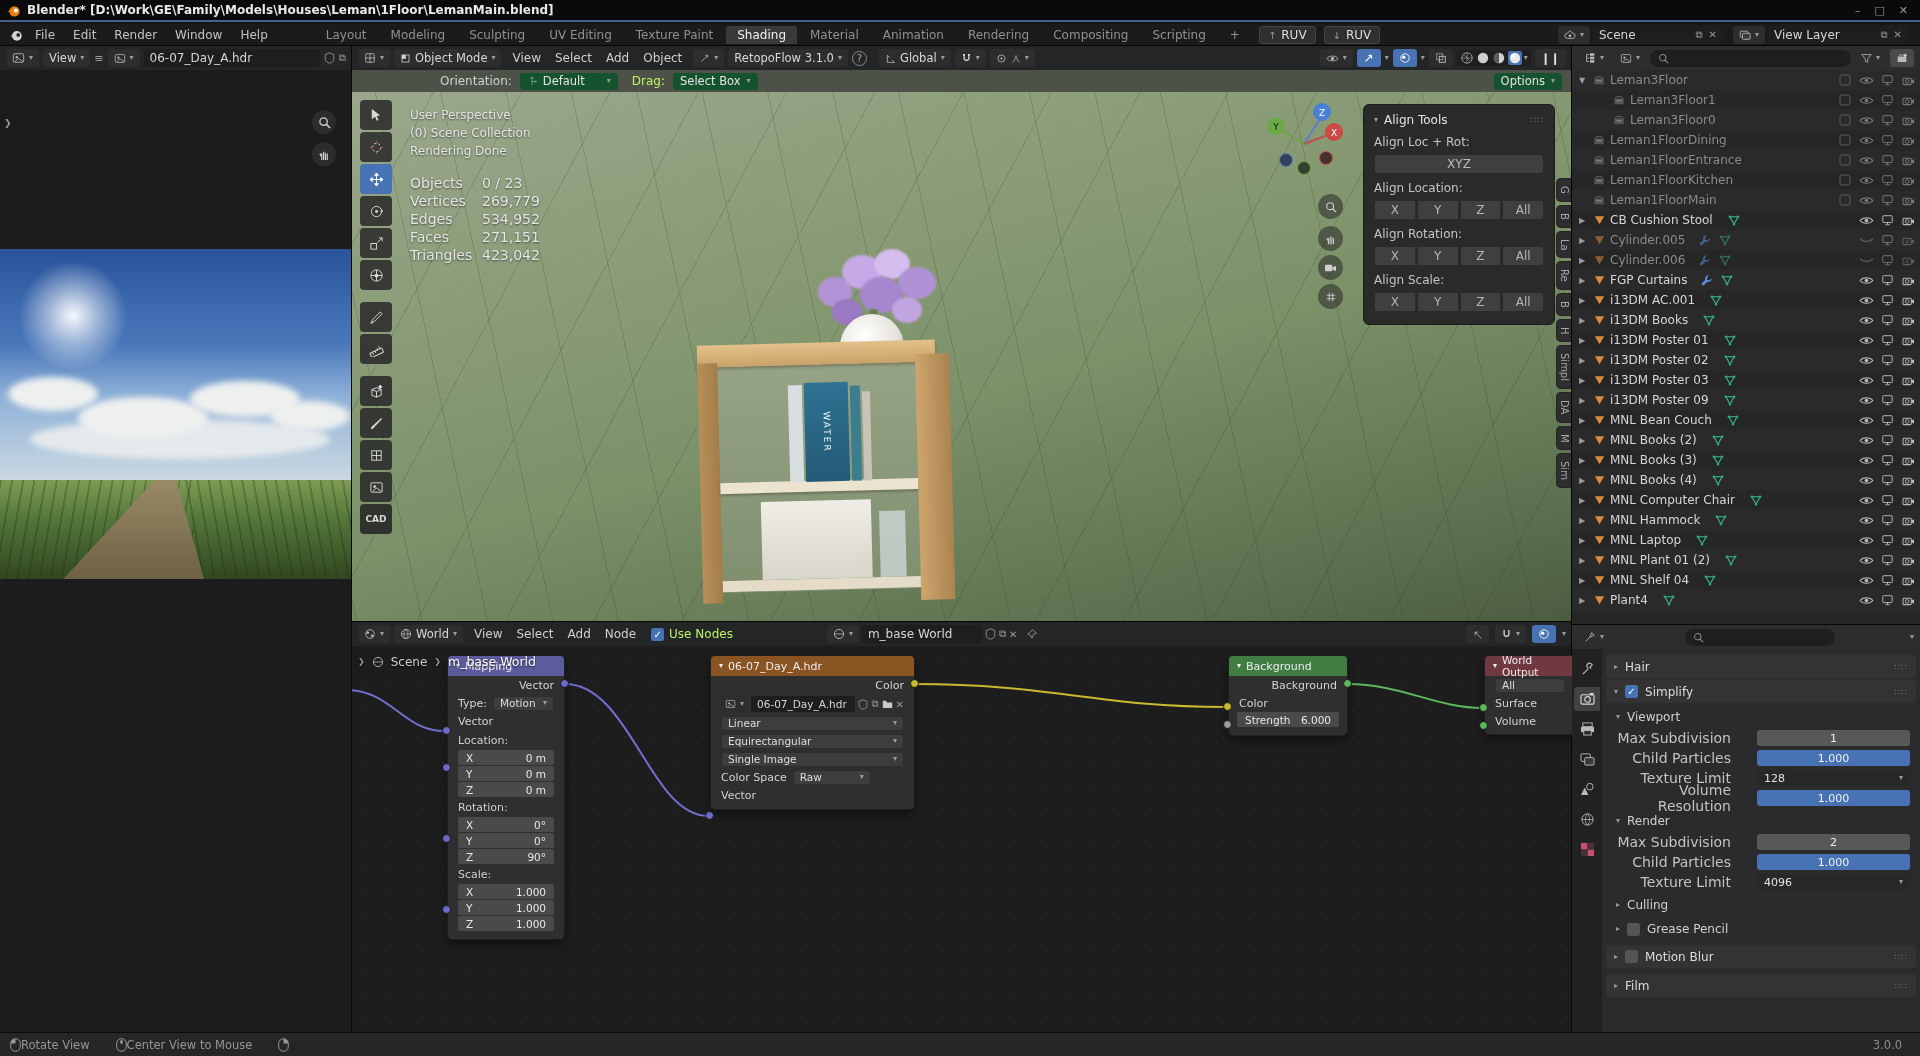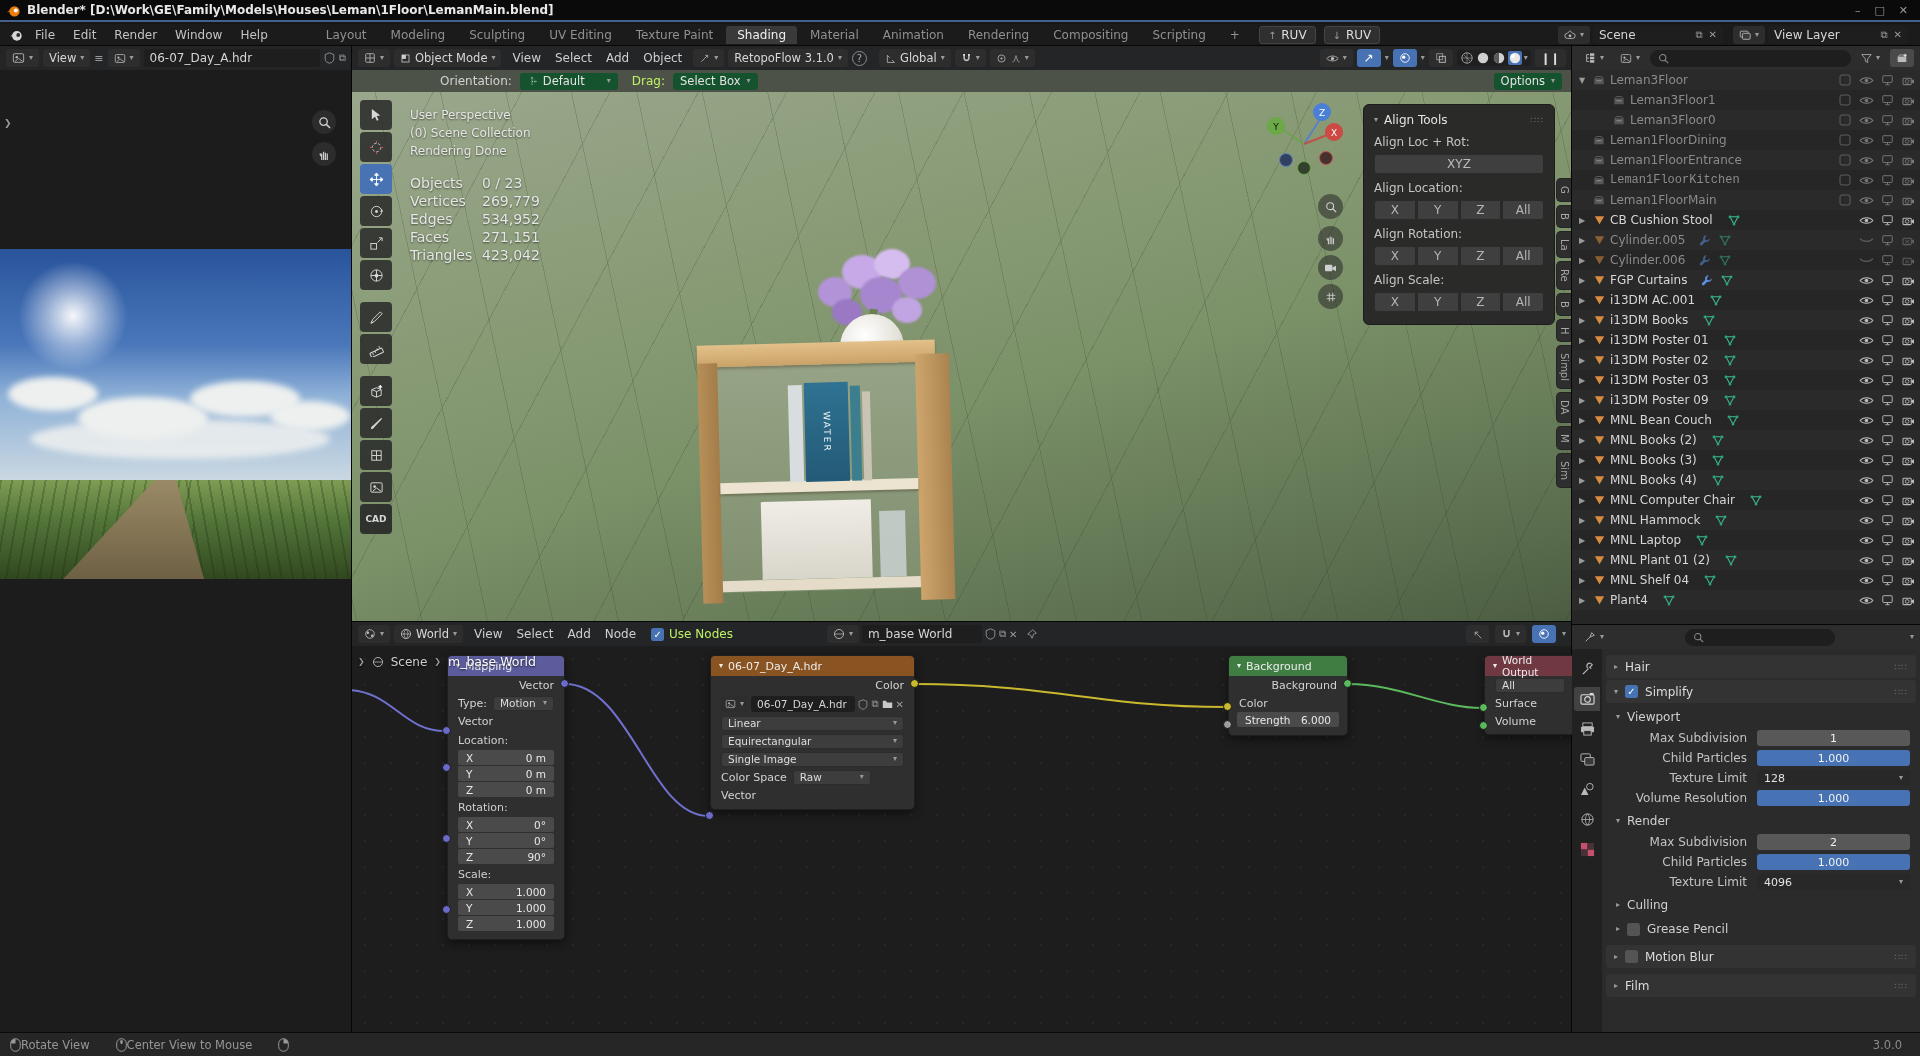--- a/index.html
+++ b/index.html
@@ -128,21 +128,21 @@
   #properties .hdr{height:24px;background:#2d2d2d}
   #prop-nav{position:absolute;left:0;top:24px;width:30px;height:383px;background:#212121;
             display:flex;flex-direction:column;align-items:center;padding-top:8px;gap:6px}
   .pnav{width:26px;height:24px;border-radius:3px 0 0 3px;display:flex;align-items:center;justify-content:center}
   .pnav.active{background:#424242}
   #prop-body{position:absolute;left:30px;top:24px;width:318px;height:383px;padding:4px 0;overflow:hidden}
   .pbar{background:#333;border-radius:3px;margin:2px 4px;height:23px;display:flex;align-items:center;gap:7px;padding:0 8px;color:#dcdcdc}
   .grip{margin-left:auto;color:#6f6f6f;font-size:9px;letter-spacing:1px}
   .psub{display:flex;align-items:center;gap:7px;height:20px;padding:0 14px;color:#d0d0d0;margin-top:4px}
   .prow{display:flex;align-items:center;height:18px;margin:2px 10px 2px 0}
-  .prow .plab{width:155px;text-align:right;padding-right:10px;color:#c3c3c3;font-size:12px}
+  .prow .plab{width:155px;text-align:right;padding-right:26px;color:#c3c3c3;font-size:14px}
   .pfield{flex:1;height:16px;border-radius:3px;display:flex;align-items:center;justify-content:center;font-size:11px;color:#f2f2f2}
   .pf-slider{background:#585858}
   .pf-blue{background:#4772b3}
   .pf-drop{background:#282828;justify-content:space-between;padding:0 7px;color:#e2e2e2}
   .cbx{width:13px;height:13px;border-radius:2.5px;display:flex;align-items:center;justify-content:center;font-size:10px}
   .cbx.on{background:#4772b3;color:#fff}
   .cbx.off{background:#545454}
 
   
   #statusbar{left:0;top:1032px;width:1920px;height:24px;background:#262626;border-top:1px solid #0a0a0a;
@@ -1156,21 +1156,21 @@
             </span>
             <span class="oic">
               <svg width="13" height="11" viewBox="0 0 14 12">
                 <rect x="1" y="3.5" width="9" height="7" rx="1" fill="none" stroke="#b9b9b9" stroke-width="1.1"></rect>
                 <circle cx="5.5" cy="7" r="2" fill="none" stroke="#b9b9b9"></circle>
                 <path d="M10 6 L13 4.5 V9.5 L10 8" fill="#b9b9b9"></path>
               </svg>
             </span>
           </span>
         </div>
-        <div class="olrow dim" style="padding-left: 4px; font-family: Liberation Mono, monospace;">
+        <div class="olrow dim" style="padding-left: 4px;">
           <span class="ol-exp"></span>
           <span class="oic">
             <svg width="14" height="12" viewBox="0 0 14 14">
               <path d="M1.5 5 h11 v7 h-11 z" fill="#7a7a7a"></path>
               <path d="M2.5 5 L4 3 h6 l1.5 2" fill="none" stroke="#9a9a9a"></path>
               <rect x="4" y="7" width="6" height="1.6" fill="#c9c9c9"></rect>
             </svg>
           </span>
           <span>Leman1FloorKitchen</span>
           <span class="ol-right">

